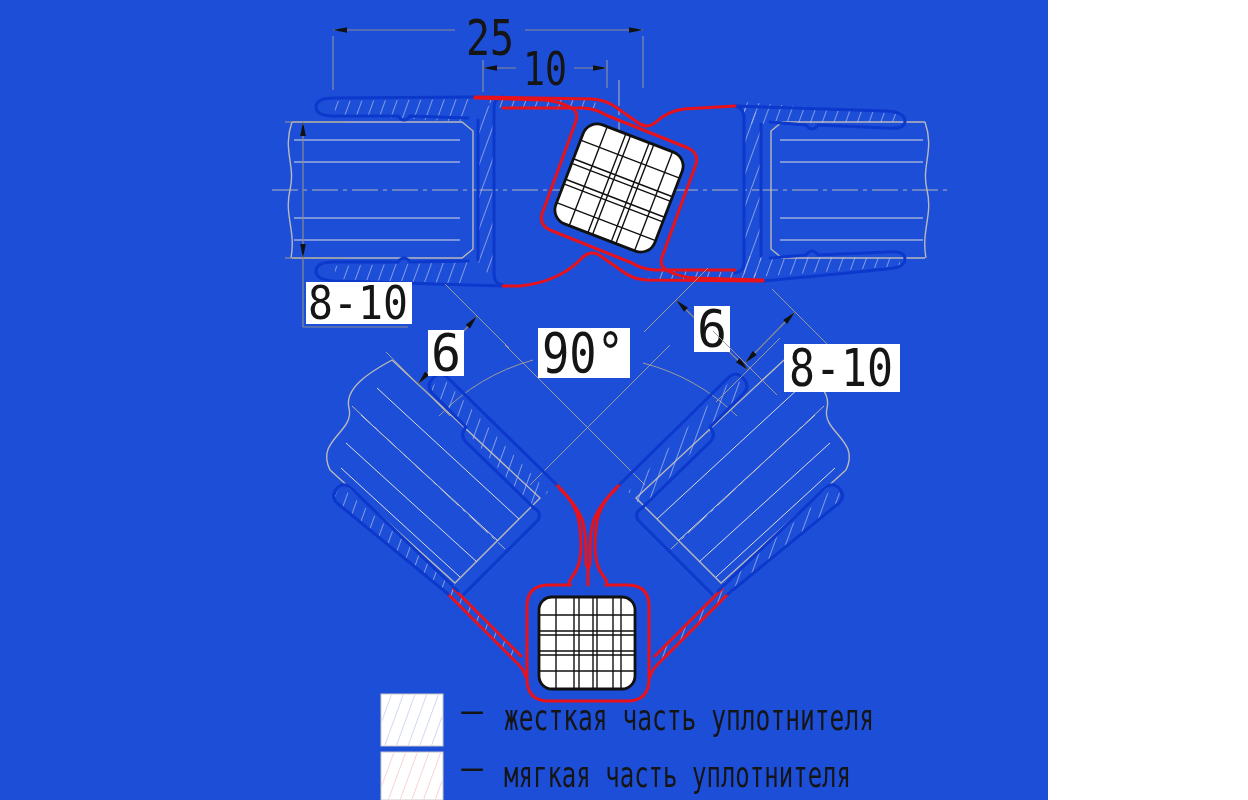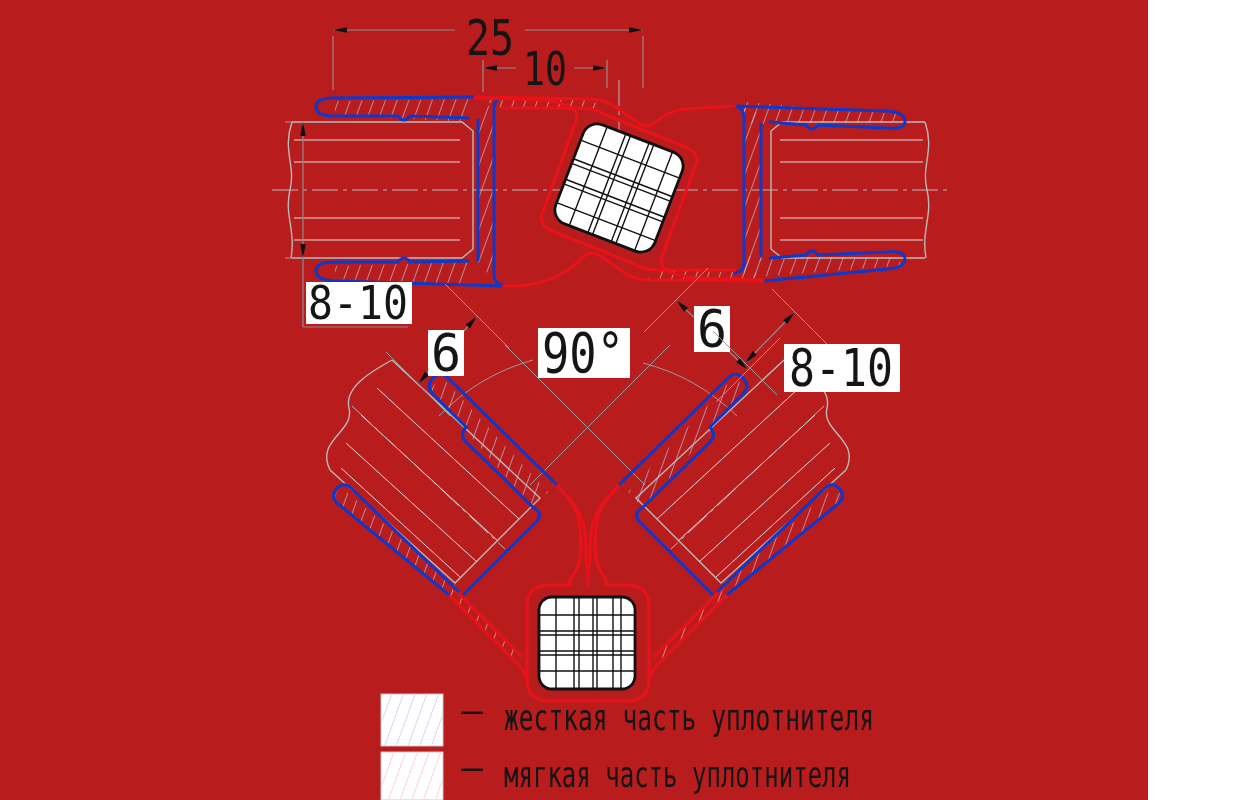--- a/index.html
+++ b/index.html
@@ -1,16 +1,16 @@
 <!DOCTYPE html>
 <html style="--rigid: #0c38cc; --soft: #e9121a; --hatch_rigid: #b9c6ea; --hatch_soft: #f6bcbc; --glass: #b9b9b9; --construction: #9b9b9b; --magnet: #111111;"><head>
 <meta charset="utf-8">
 <style>
   html,body{margin:0;padding:0;background:#ffffff;}
-  .stage{width:1148px;height:800px;position:relative;background:#b91c1c;overflow:hidden;text-align:center;}
+  .stage{width:1048px;height:800px;position:relative;background:#1d4ed8;overflow:hidden;text-align:center;}
   svg{display:block;}
   text{font-family:"DejaVu Sans Mono","Liberation Mono",monospace;fill:#151515;}
   .st-rigid{stroke:var(--rigid);stroke-width:3;fill:none;stroke-linecap:round;stroke-linejoin:round;}
   .st-soft{stroke:var(--soft);stroke-width:3;fill:none;stroke-linecap:round;stroke-linejoin:round;}
   .st-glass{stroke:var(--glass);stroke-width:1.4;fill:none;}
   .st-glassline{stroke:#dcdcdc;stroke-width:1;fill:none;}
   .st-center{stroke:#b5b5b5;stroke-width:1;fill:none;stroke-dasharray:26 5 4 5;}
   .st-constr{stroke:var(--construction);stroke-width:1;fill:none;}
   .st-dim{stroke:#8c8c8c;stroke-width:1.2;fill:none;}
   .st-mag{stroke:var(--magnet);stroke-width:2.8;fill:#ffffff;}

